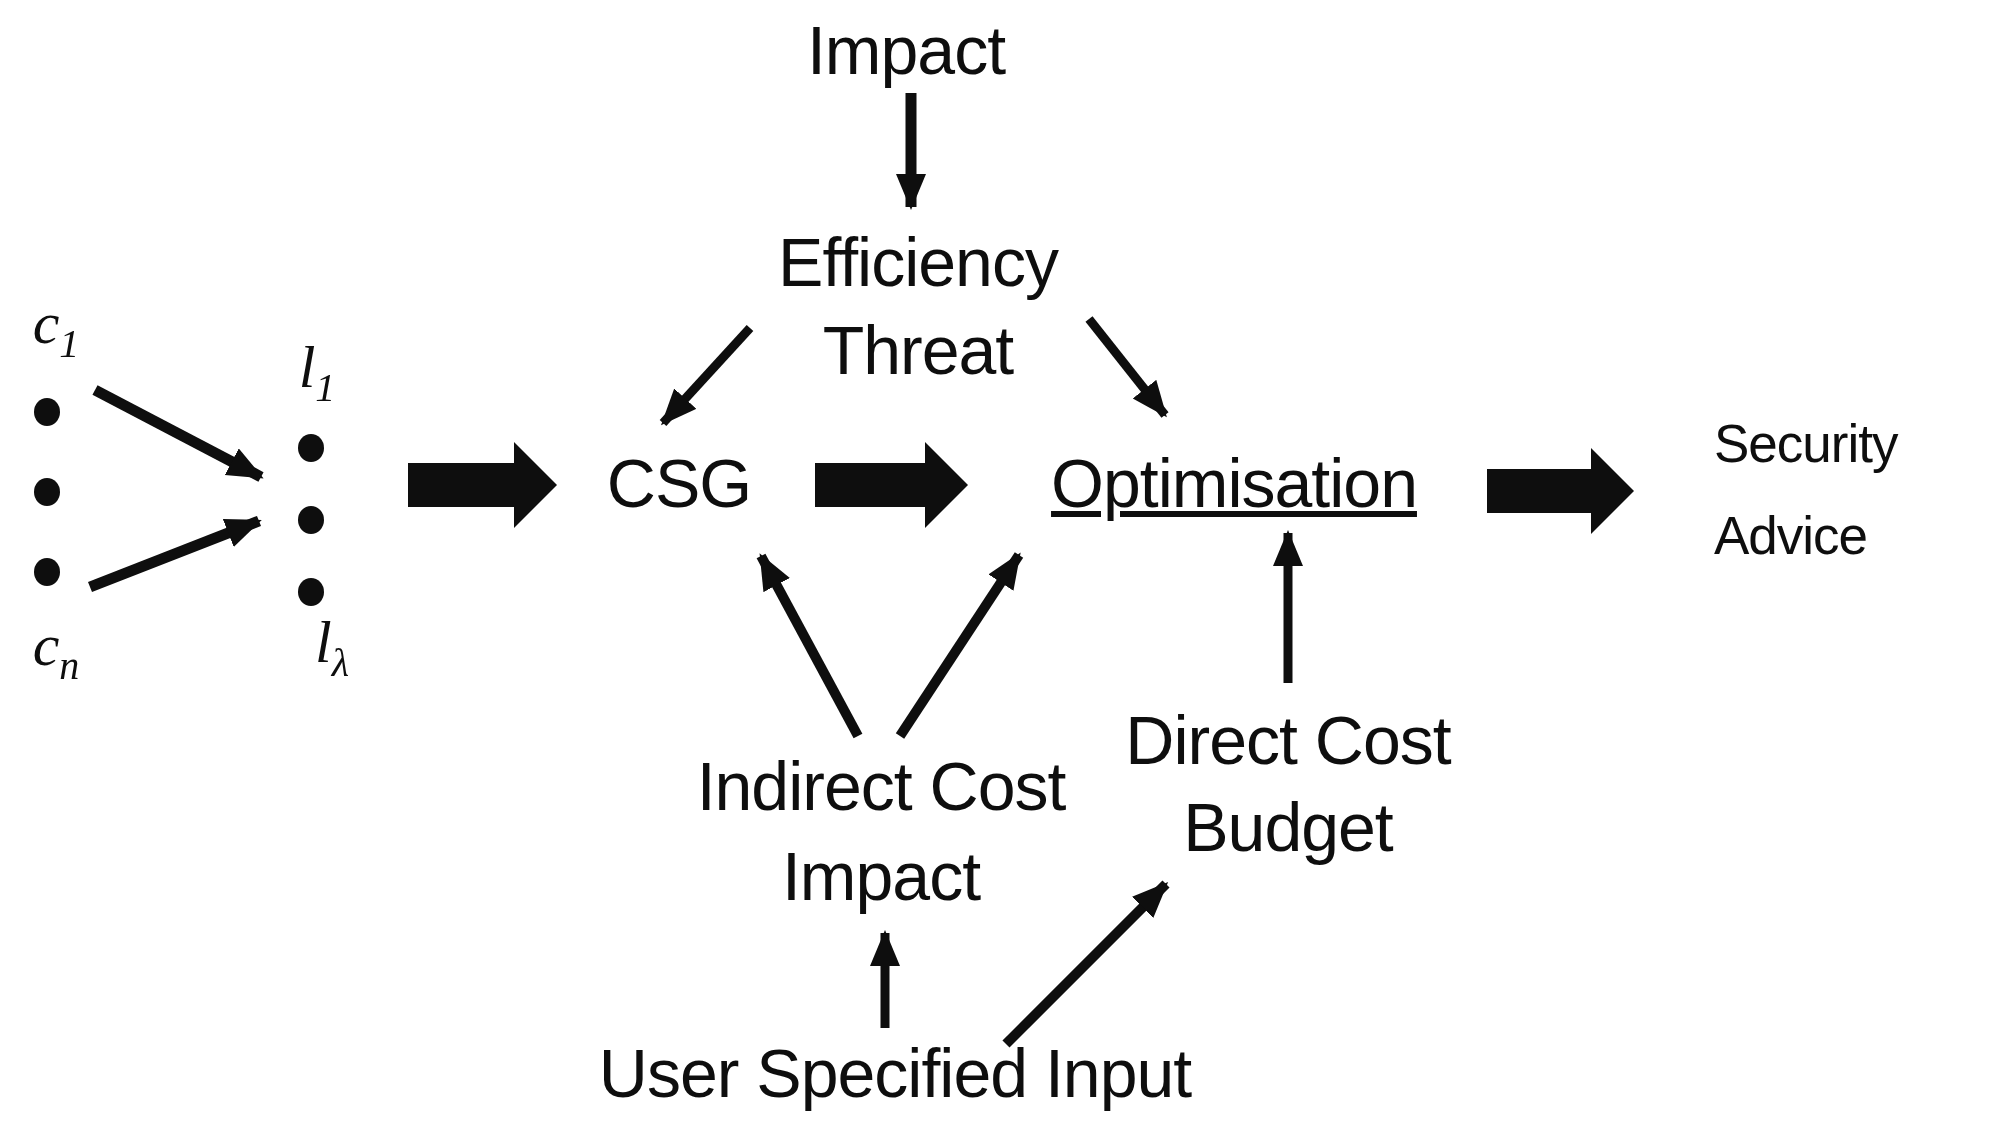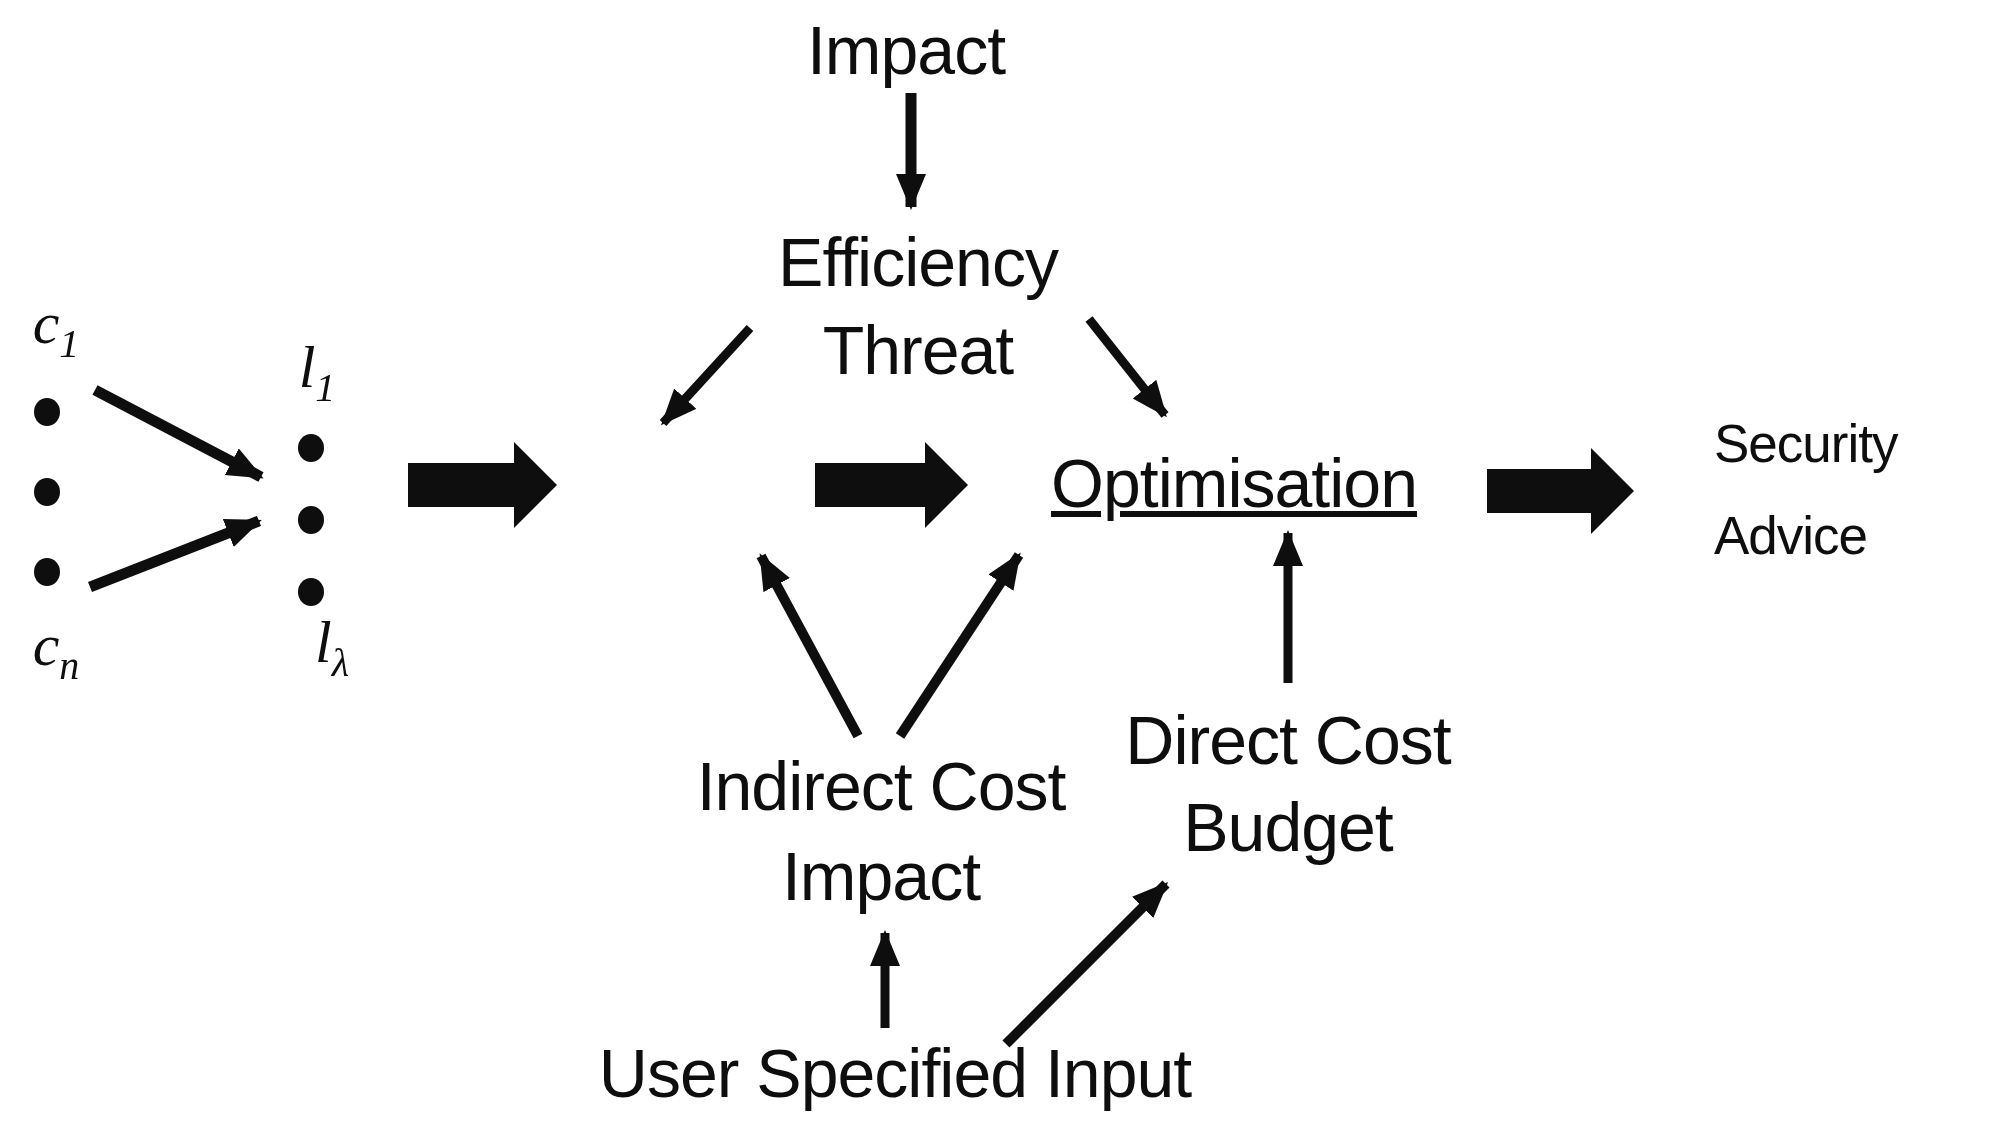--- a/index.html
+++ b/index.html
@@ -112,20 +112,21 @@
 
   <div class="mlabel" style="left:332px; top:647px;text-align:center;"><span class="mbase">l</span><span class="msub">λ</span></div>
 
   <div class="label" style="left:906px; top:50px;">Impact</div>
 
   <div class="label" style="left:918px; top:306px;">
     <div>Efficiency</div>
     <div>Threat</div>
   </div>
 
+  <div class="label" style="left:679px; top:483px;">CSG</div>
 
   <div class="label" style="left:1234px; top:483px;text-decoration:underline;">Optimisation</div>
 
   <div class="label big" style="left:1714px; top:490px;">
     <div>Security</div>
     <div>Advice</div>
   </div>
 
   <div class="label tight2" style="left:881px; top:831px;">
     <div>Indirect Cost</div>

